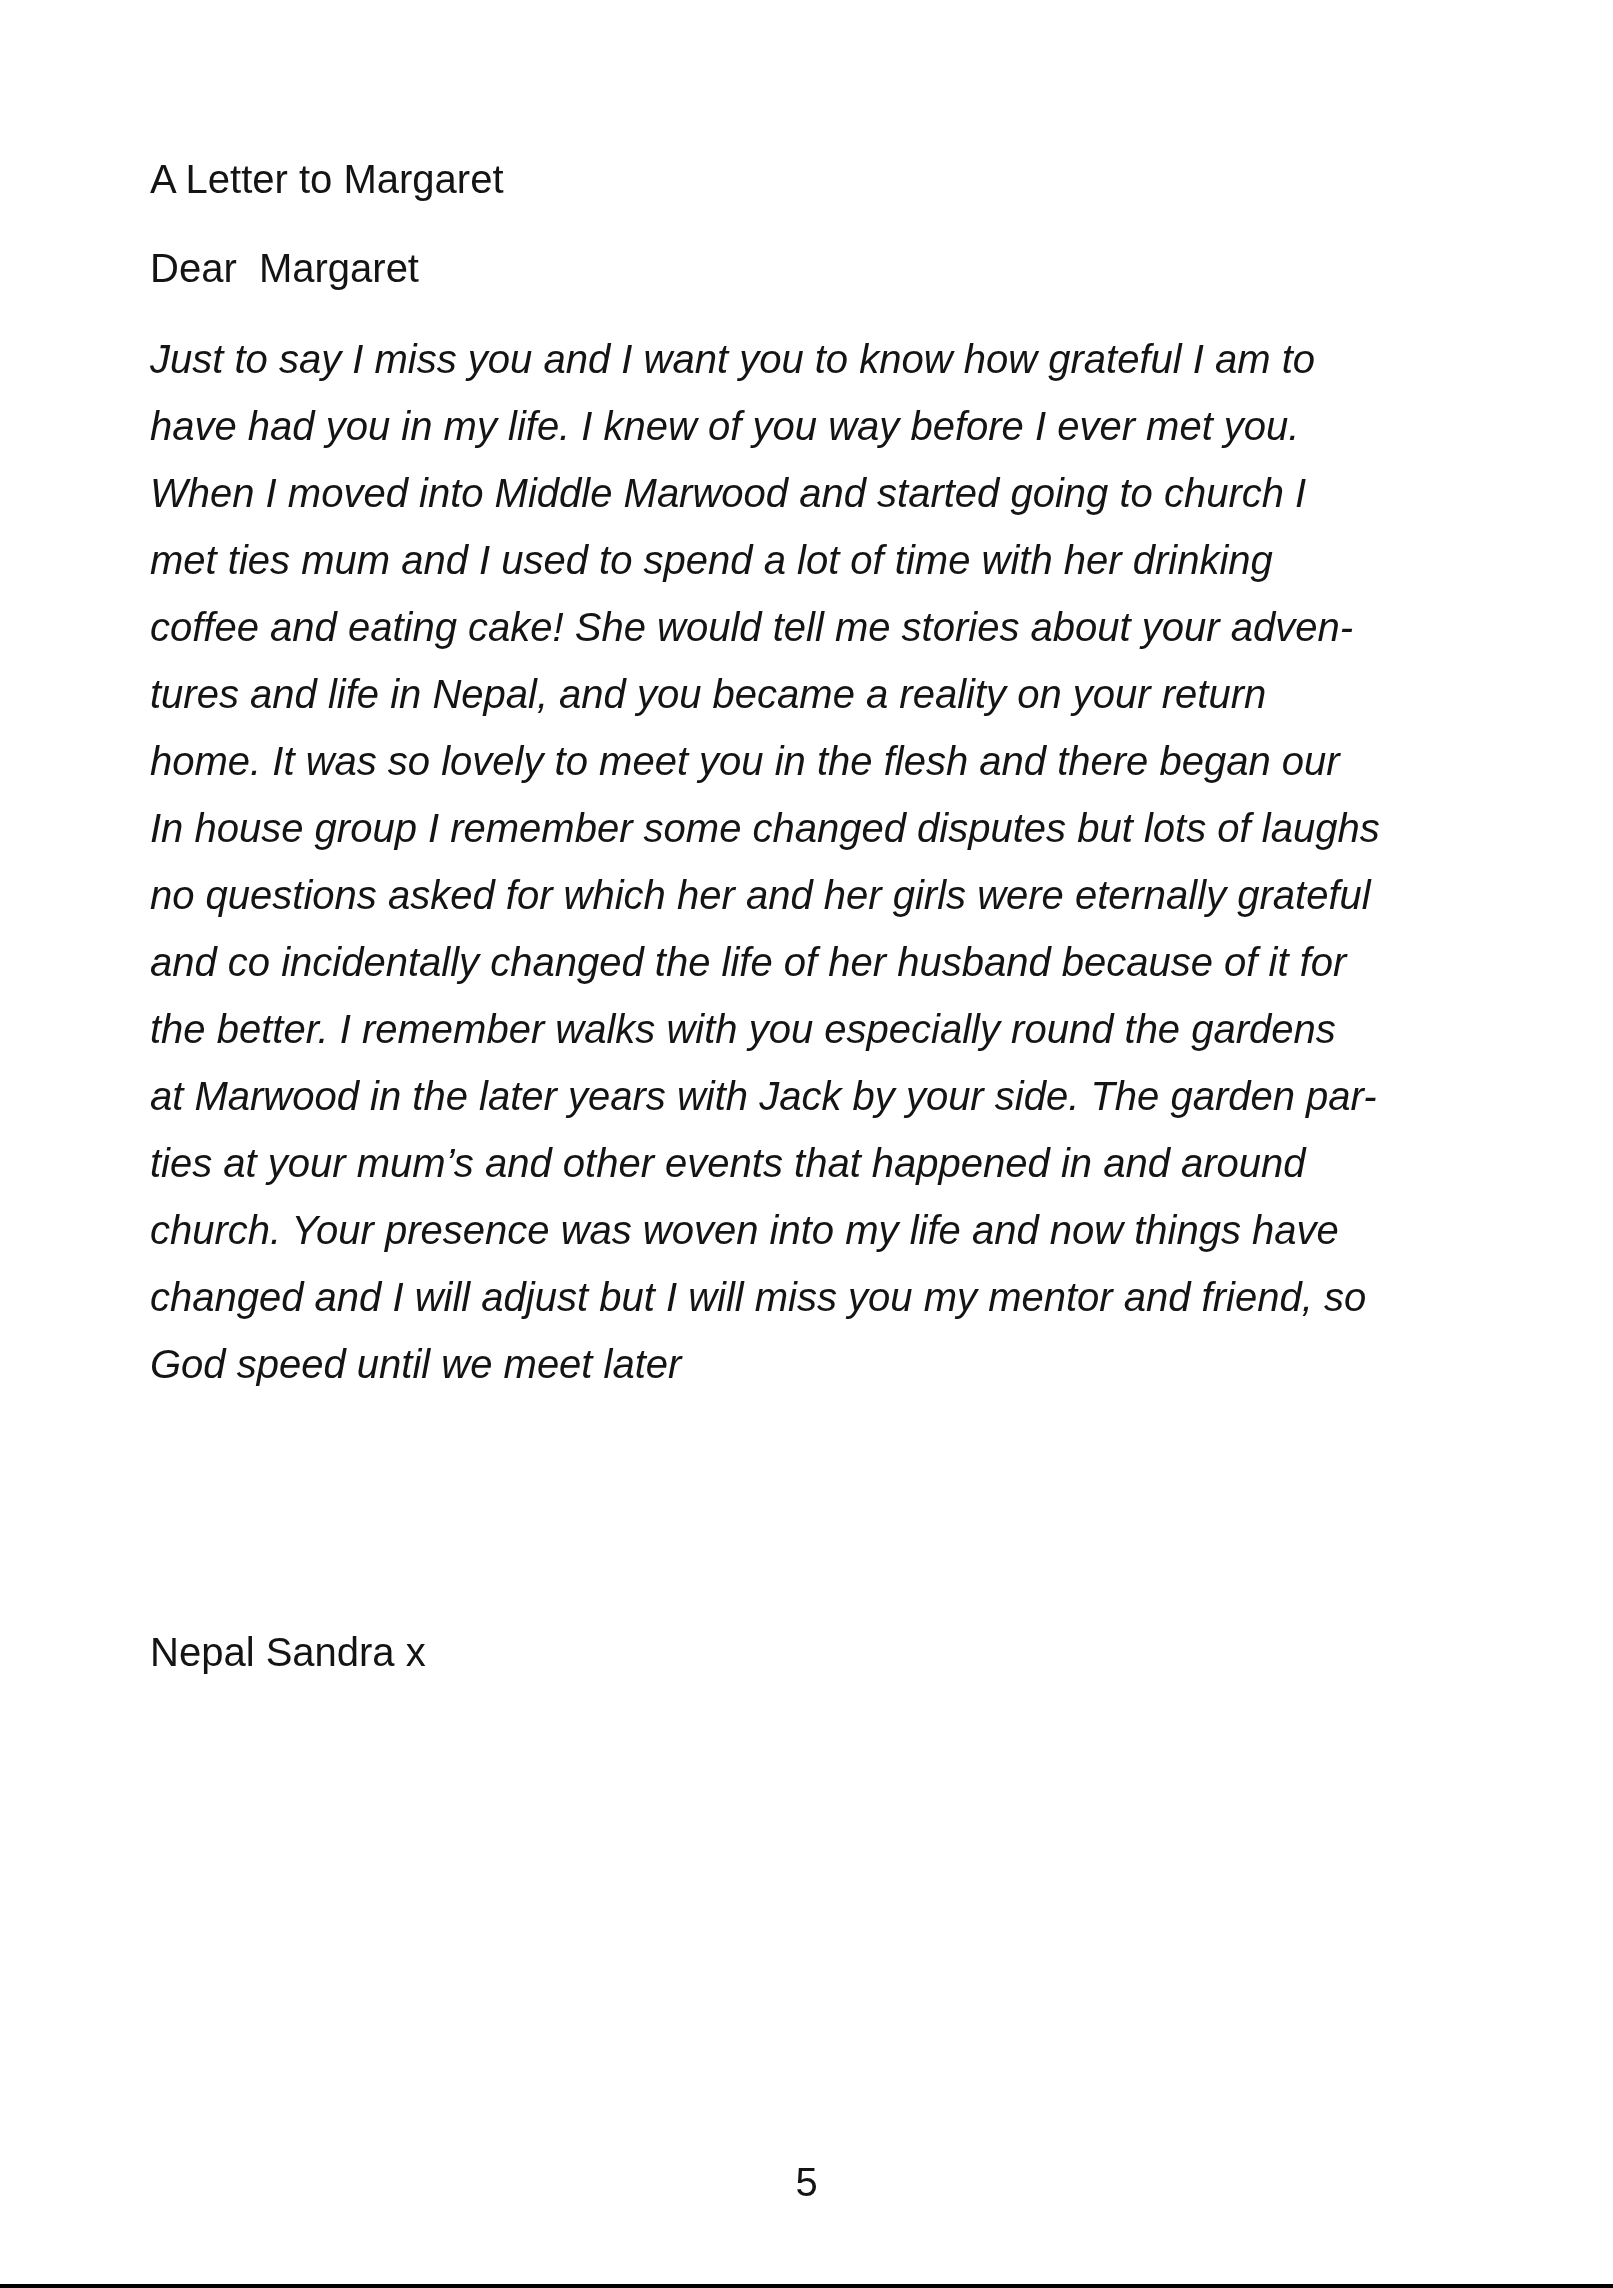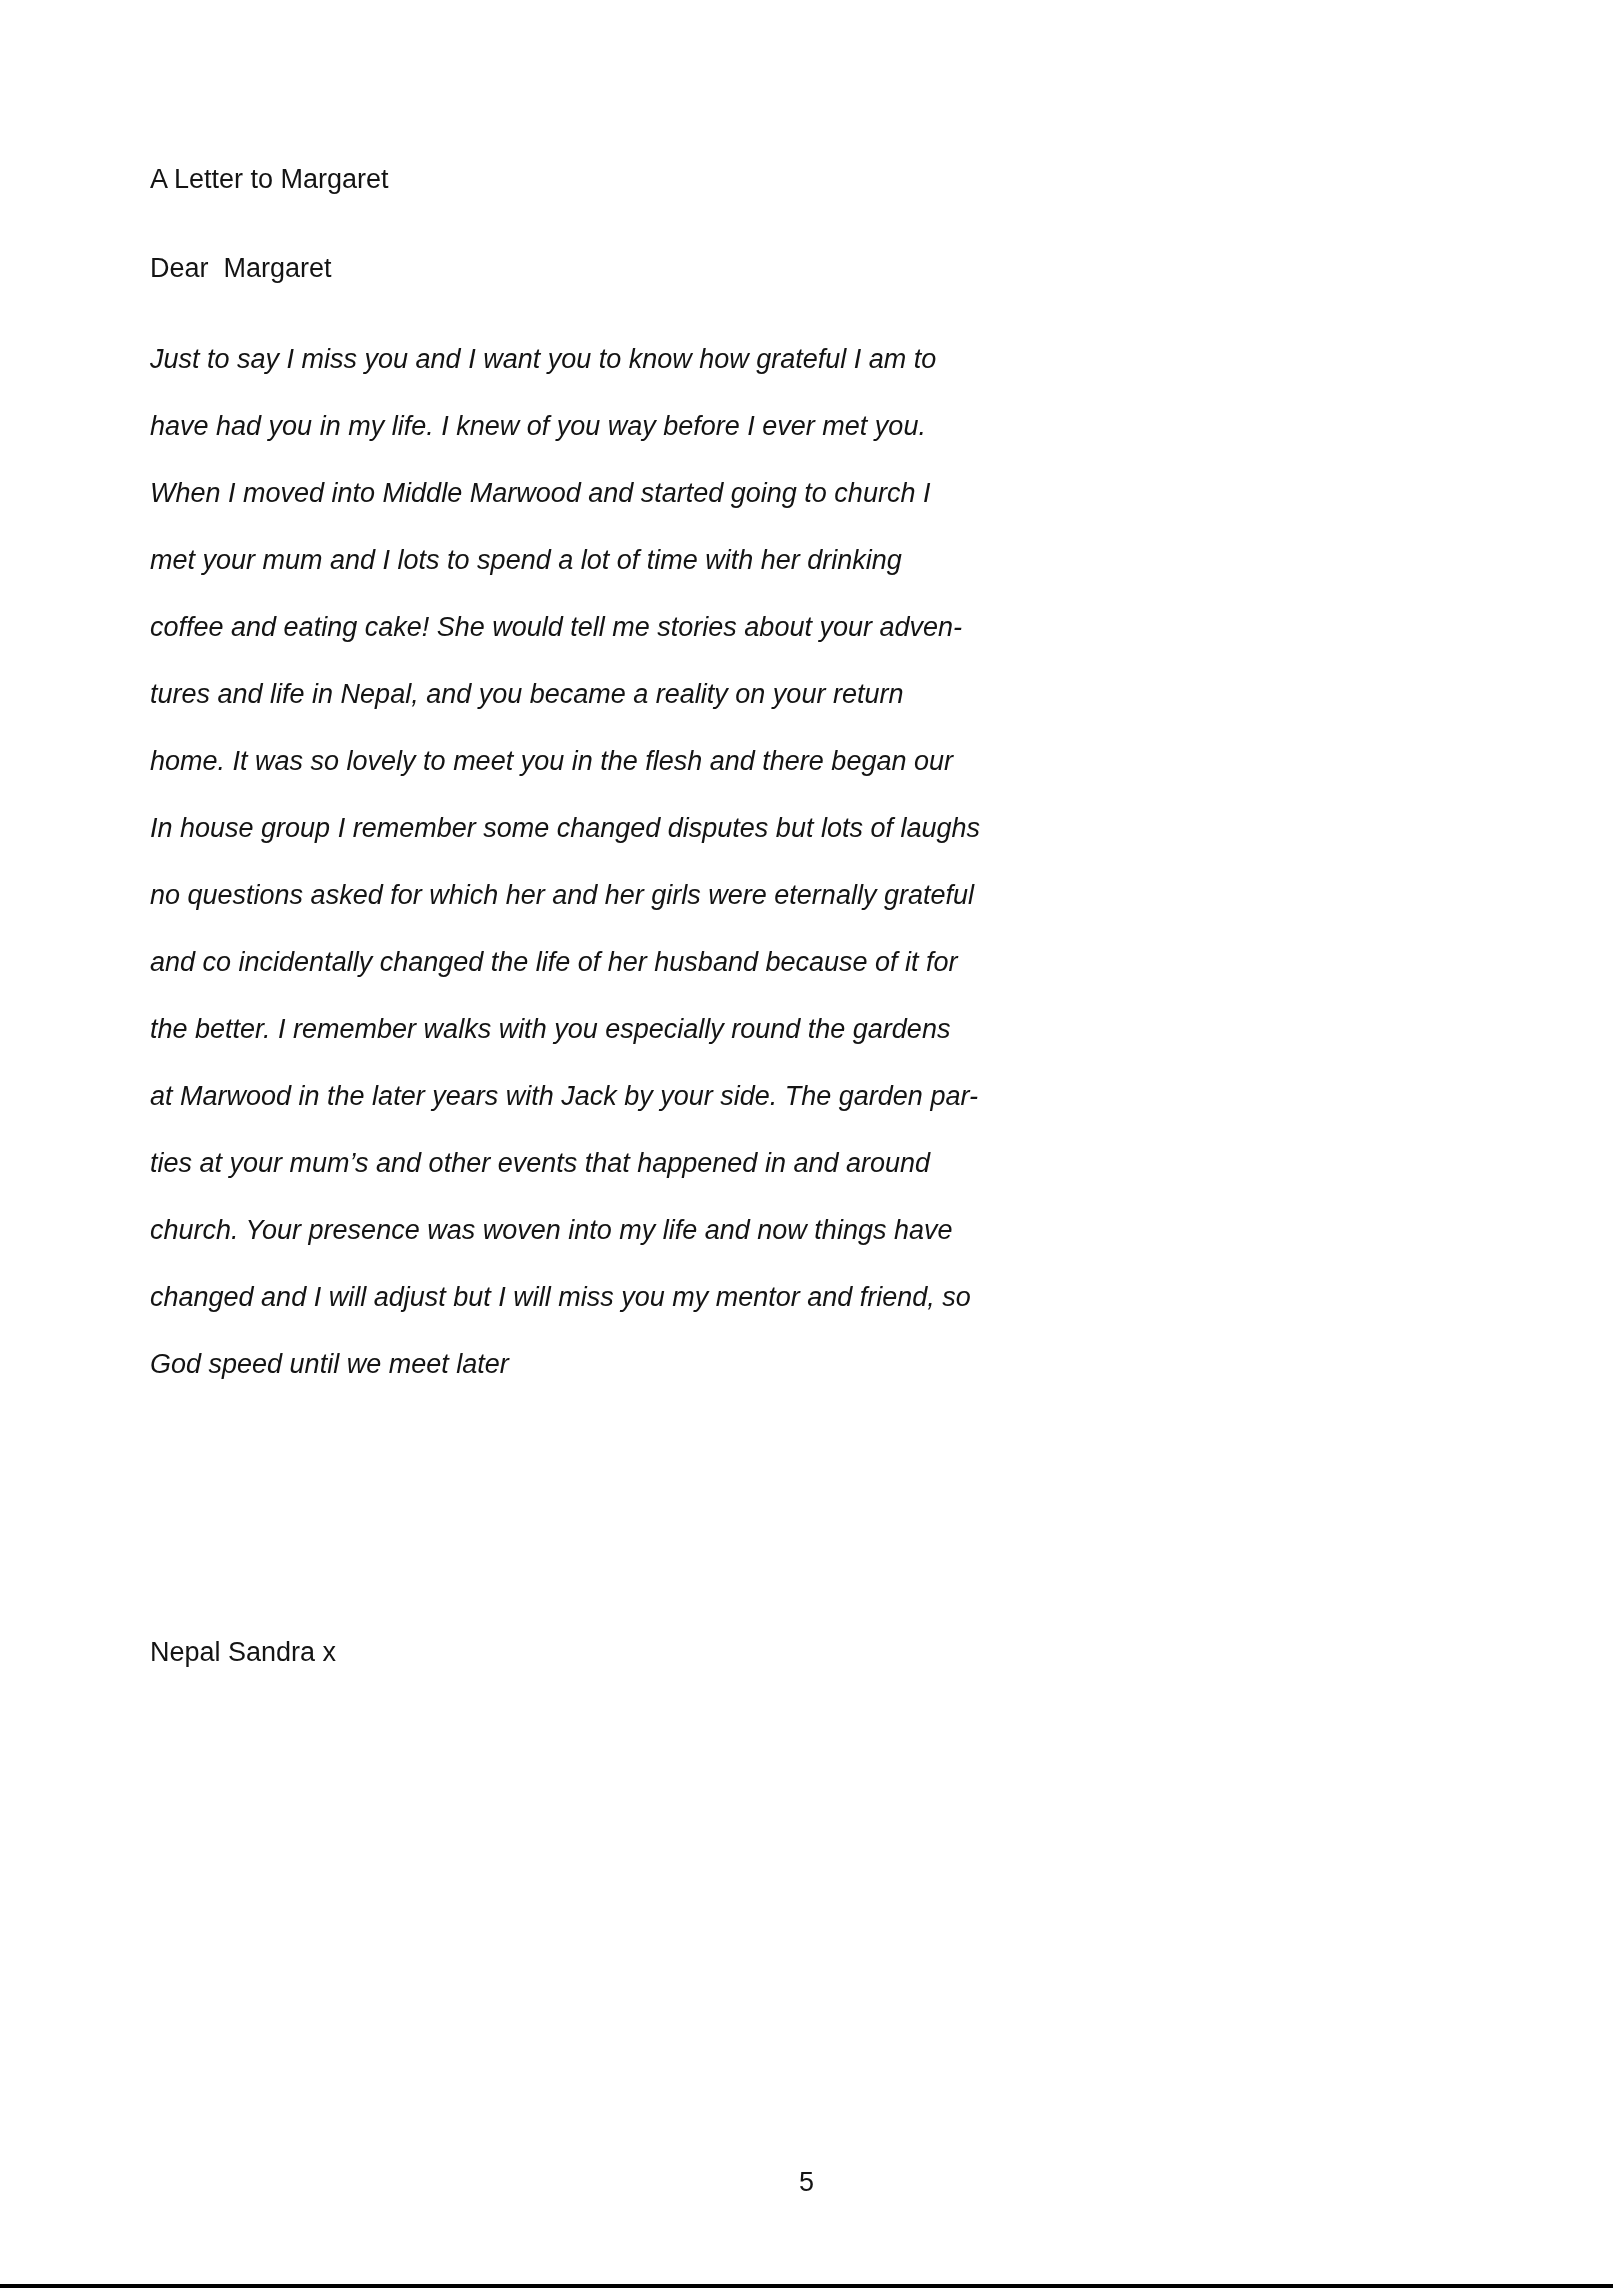--- a/index.html
+++ b/index.html
@@ -7,21 +7,21 @@
     padding: 0;
     background: #888;
   }
   .page {
     position: relative;
     width: 1613px;
     height: 2289px;
     background: var(--page-background, #ffffff);
     color: var(--text, #141414);
     font-family: "Liberation Sans", "DejaVu Sans", sans-serif;
-    font-size: 27px;
+    font-size: 40px;
     line-height: 67px;
     overflow: hidden;
   }
   .title {
     position: absolute;
     left: 150px;
     top: 146px;
     white-space: pre;
   }
   .salutation {
@@ -66,21 +66,21 @@
 
 <div class="page">
   <div class="title">A Letter to Margaret</div>
 
   <div class="salutation">Dear  Margaret</div>
 
   <div class="body-block">
       <div class="line">Just to say I miss you and I want you to know how grateful I am to</div>
       <div class="line">have had you in my life. I knew of you way before I ever met you.</div>
       <div class="line">When I moved into Middle Marwood and started going to church I</div>
-      <div class="line">met your mum and I lots to spend a lot of time with her drinking</div>
+      <div class="line">met ties mum and I used to spend a lot of time with her drinking</div>
       <div class="line">coffee and eating cake! She would tell me stories about your adven-</div>
       <div class="line">tures and life in Nepal, and you became a reality on your return</div>
       <div class="line">home. It was so lovely to meet you in the flesh and there began our</div>
       <div class="line">In house group I remember some changed disputes but lots of laughs</div>
       <div class="line">no questions asked for which her and her girls were eternally grateful</div>
       <div class="line">and co incidentally changed the life of her husband because of it for</div>
       <div class="line">the better. I remember walks with you especially round the gardens</div>
       <div class="line">at Marwood in the later years with Jack by your side. The garden par-</div>
       <div class="line">ties at your mum’s and other events that happened in and around</div>
       <div class="line">church. Your presence was woven into my life and now things have</div>

